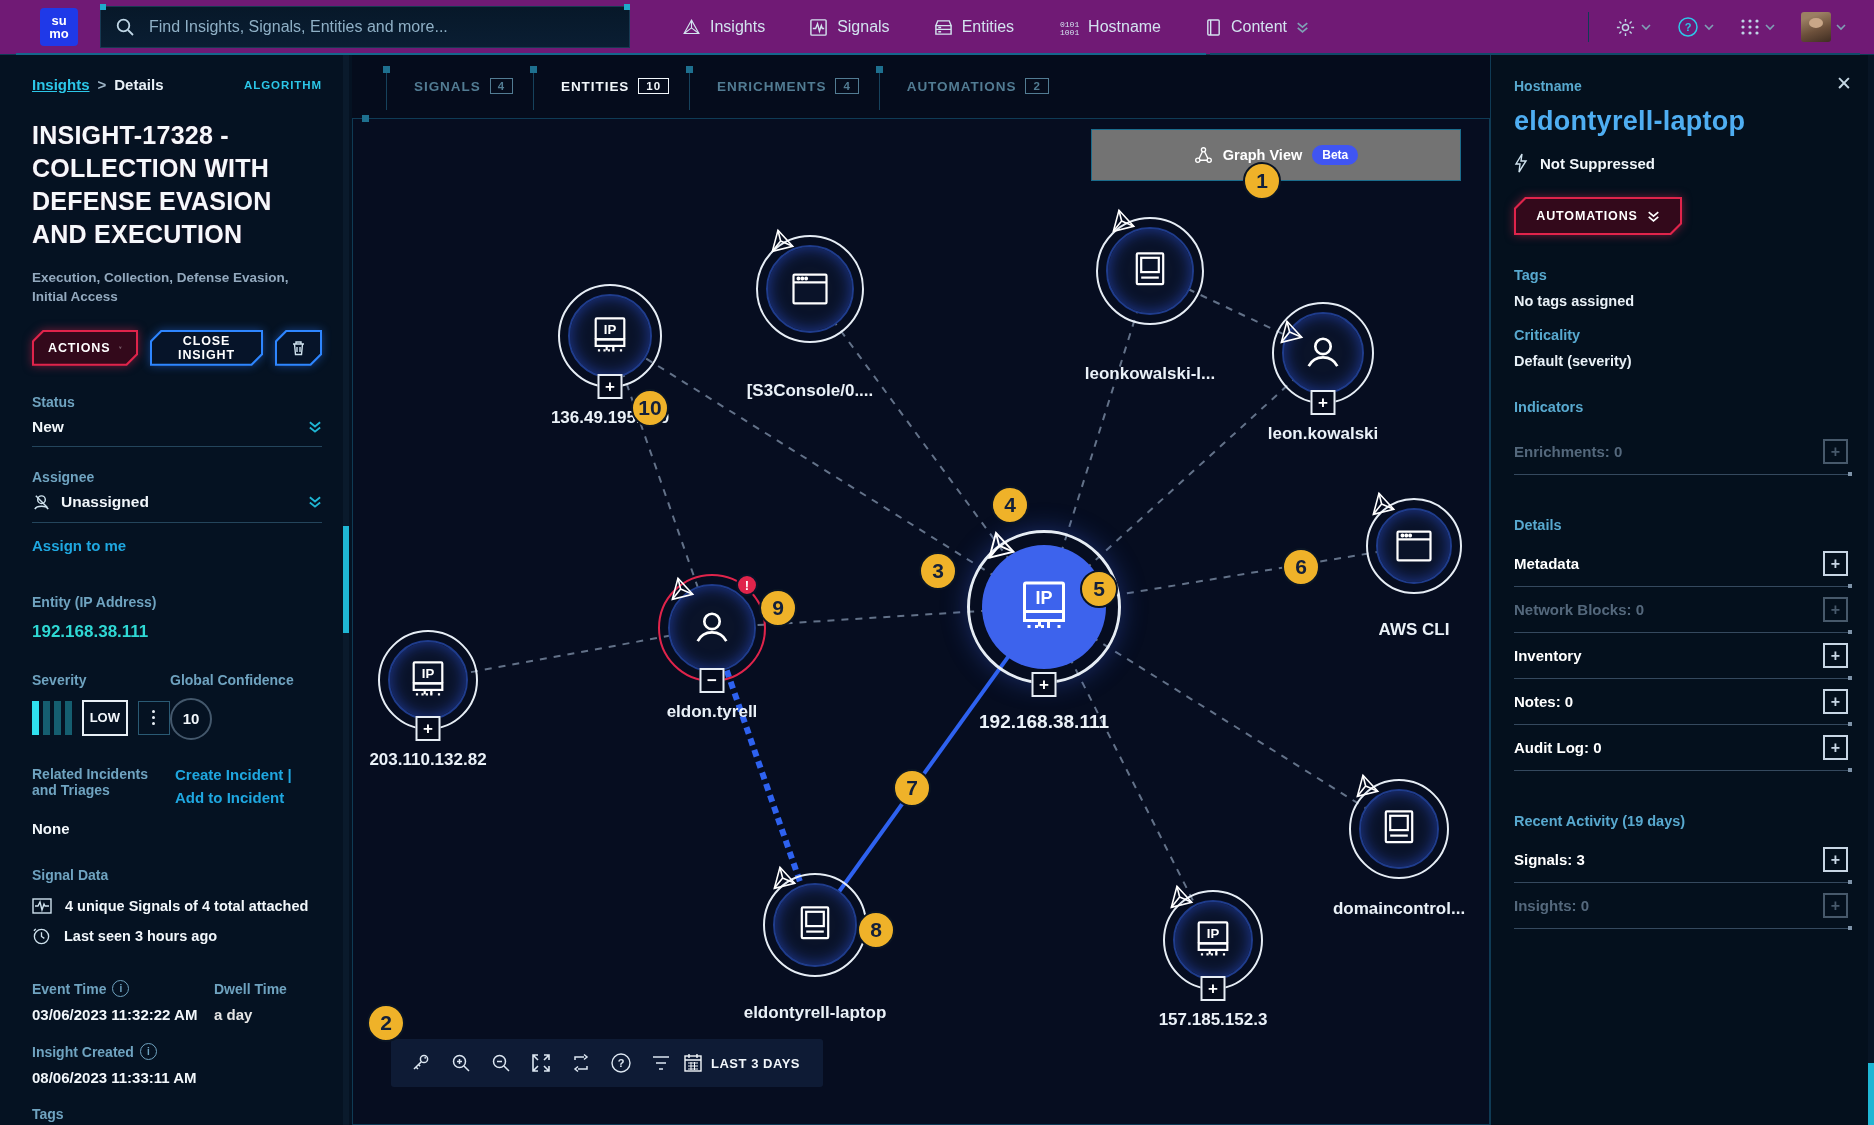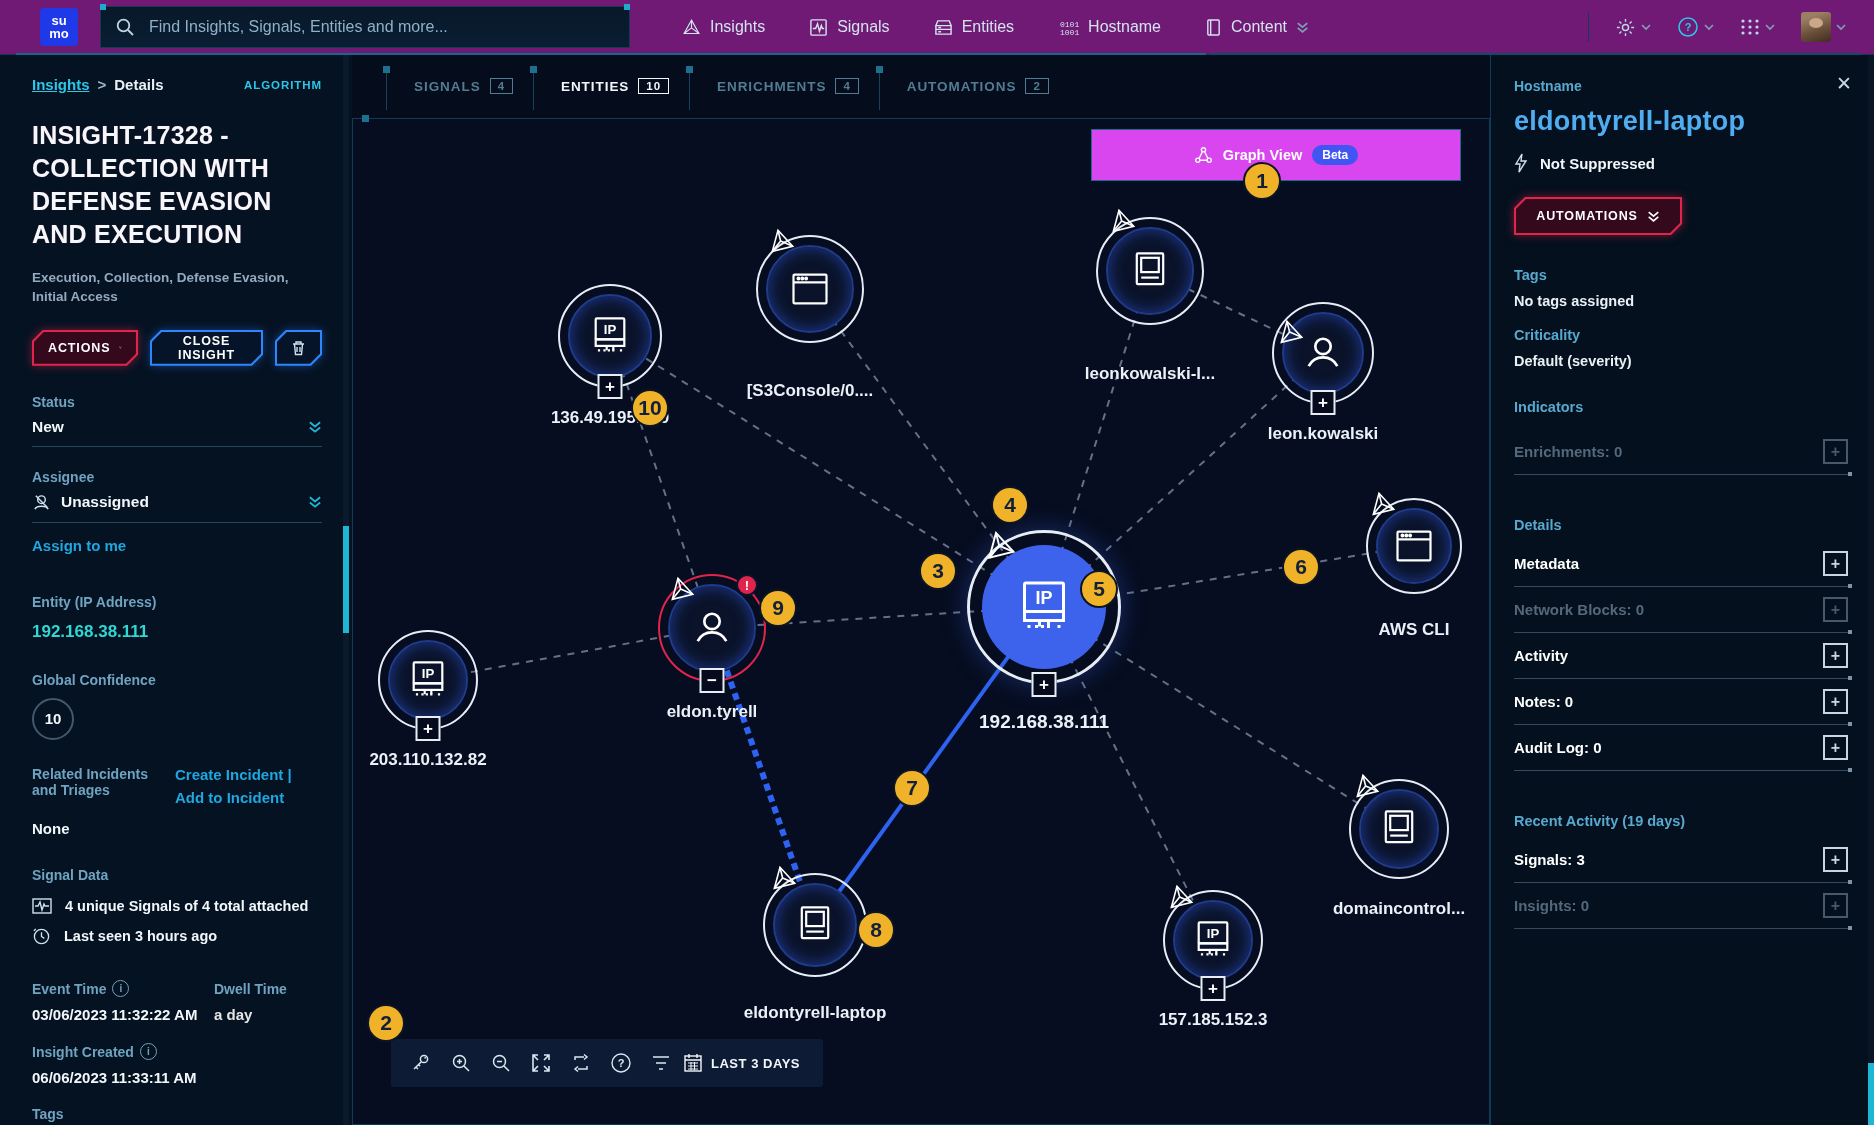--- a/index.html
+++ b/index.html
@@ -83,21 +83,21 @@
   .nlabel{position:absolute;top:calc(100% + 22px);left:50%;transform:translateX(-50%);white-space:nowrap;color:#EAF1F8;font-size:17px;font-weight:bold;text-align:center;}
   .gnode.center .nlabel{top:calc(100% + 30px);font-size:19px;}
   .tri{position:absolute;width:27px;height:27px;color:#fff;transform:rotate(-14deg);}
   .alertdot{position:absolute;width:22px;height:22px;border-radius:50%;background:#E0244B;border:2px solid #0A1329;color:#fff;font-size:13px;font-weight:bold;display:flex;align-items:center;justify-content:center;box-sizing:border-box;}
   .abadge{position:absolute;width:38px;height:38px;border-radius:50%;background:#EFB229;border:2.5px solid #0B1524;box-sizing:border-box;color:#13203A;font-size:21px;font-weight:bold;display:flex;align-items:center;justify-content:center;z-index:30;}
 
   
   #viewtoggle{position:absolute;left:738px;top:10px;width:370px;height:52px;display:flex;border:1px solid #1B6C8C;box-sizing:border-box;z-index:20;}
   .vseg{flex:1;display:flex;align-items:center;justify-content:center;gap:10px;font-size:14.5px;cursor:pointer;}
   .vseg.list{background:#0A1626;color:#C6D8E4;font-weight:bold;}
-  .vseg.graph{background:#d946ef;color:#FFFFFF;font-weight:bold;}
+  .vseg.graph{background:#737373;color:#FFFFFF;font-weight:bold;}
   .betapill{background:#4055F2;color:#fff;font-size:12px;font-weight:bold;padding:3px 10px;border-radius:10px;}
 
   
   #gtoolbar{position:absolute;left:38px;top:920px;width:412px;height:48px;background:rgba(16,30,56,.88);border-radius:3px;display:flex;align-items:center;padding:0 10px;gap:0;z-index:20;}
   .tbico{width:40px;height:40px;display:flex;align-items:center;justify-content:center;color:#DDE7F2;cursor:pointer;}
   .timerange{display:flex;align-items:center;gap:8px;color:#F2F7FB;font-size:13px;font-weight:bold;letter-spacing:.04em;margin-left:2px;cursor:pointer;}
 
   
   #entity-panel{position:absolute;left:1490px;top:54px;width:384px;height:1071px;background:#04101D;border-left:1px solid #0F3B55;box-sizing:border-box;padding:24px 26px 0 23px;}
   .closex{position:absolute;right:22px;top:18px;color:#C6D8E4;font-size:19px;cursor:pointer;}
@@ -319,20 +319,37 @@
       <svg class="dchev" width="14" height="14" viewBox="0 0 15 15">
           <use href="#icon-dchev"></use>
         </svg>
     </div>
     <div style="margin-top:14px" class="linktext">Assign to me</div>
 
     <div style="margin-top:40px" class="fieldlabel">Entity (IP Address)</div>
     <div style="margin-top:12px;color:#2FD8D4;font-size:17px;font-weight:bold">192.168.38.111</div>
 
     <div style="margin-top:30px;display:flex">
+      <div style="width:138px">
+        <div class="fieldlabel">Severity</div>
+        <div style="margin-top:12px;display:flex;align-items:center">
+          <span class="sevbars">
+              <i class="lit"></i>
+              <i></i>
+              <i></i>
+              <i></i>
+            </span>
+          <span class="lowbox">LOW</span>
+          <span class="kebab">
+              <i></i>
+              <i></i>
+              <i></i>
+            </span>
+        </div>
+      </div>
       <div>
         <div class="fieldlabel">Global Confidence</div>
         <div style="margin-top:10px" class="confcircle">10</div>
       </div>
     </div>
 
     <div style="margin-top:26px;display:flex">
       <div style="width:143px" class="fieldlabel">Related Incidents and Triages</div>
       <div>
         <div class="linktext">Create Incident |</div>
@@ -364,21 +381,21 @@
         <div style="margin-top:8px;font-size:15px;font-weight:bold;color:#F2F7FB">03/06/2023 11:32:22 AM</div>
       </div>
       <div>
         <span class="fieldlabel">Dwell Time</span>
         <div style="margin-top:8px;font-size:15px;font-weight:bold;color:#e5e5e5">a day</div>
       </div>
     </div>
 
     <div style="margin-top:20px">
       <span class="fieldlabel">Insight Created</span><span class="infoi">i</span>
-      <div style="margin-top:8px;font-size:15px;font-weight:bold;color:#F2F7FB">06/06/2023 11:33:11 AM</div>
+      <div style="margin-top:8px;font-size:15px;font-weight:bold;color:#F2F7FB">08/06/2023 11:33:11 AM</div>
     </div>
 
     <div style="margin-top:20px" class="fieldlabel">Tags</div>
 
     <div class="scrolltrack"></div>
     <div class="scrollthumb"></div>
   </aside>
 
   <main id="main">
     <div id="tabsrow">
@@ -667,21 +684,21 @@
     <div style="margin-top:42px" class="ep-section">Details</div>
     <div class="prow" style="margin-top:8px">
       <span class="ptxt">Metadata</span>
       <span class="plusbox">+</span>
     </div>
     <div class="prow dim">
       <span class="ptxt">Network Blocks: 0</span>
       <span class="plusbox">+</span>
     </div>
     <div class="prow">
-      <span class="ptxt">Activity</span>
+      <span class="ptxt">Inventory</span>
       <span class="plusbox">+</span>
     </div>
     <div class="prow">
       <span class="ptxt">Notes: 0</span>
       <span class="plusbox">+</span>
     </div>
     <div class="prow">
       <span class="ptxt">Audit Log: 0</span>
       <span class="plusbox">+</span>
     </div>

